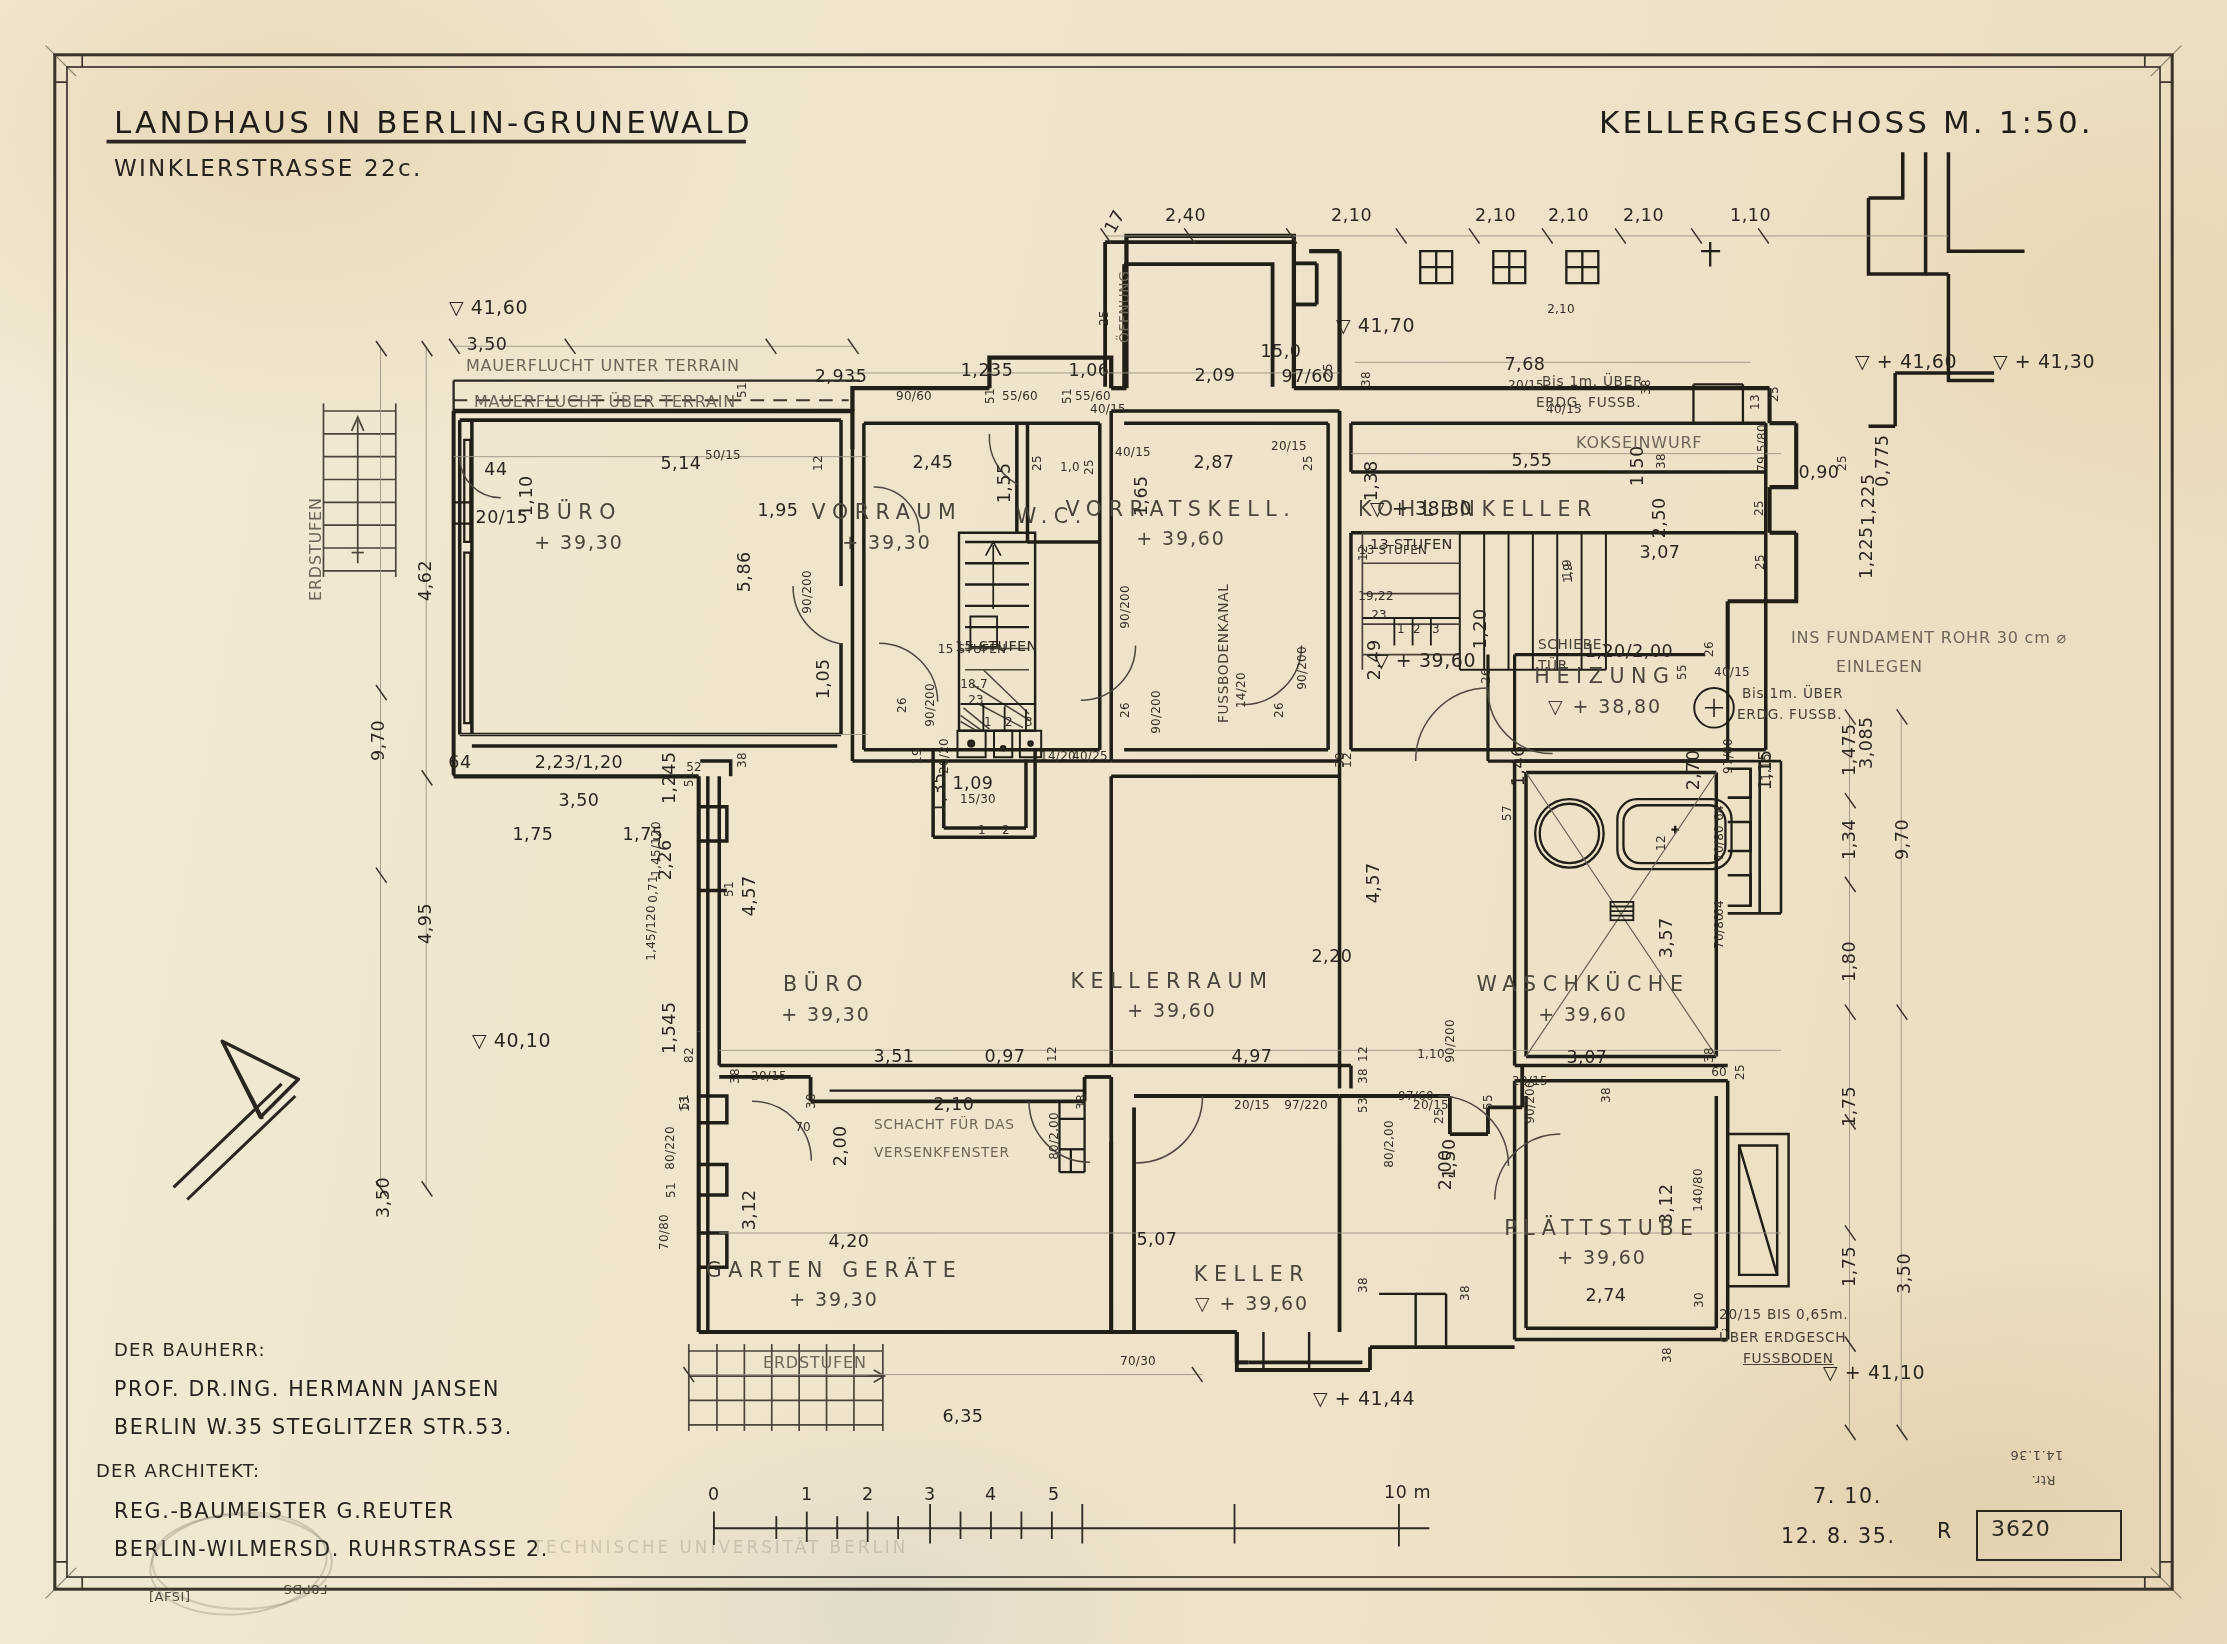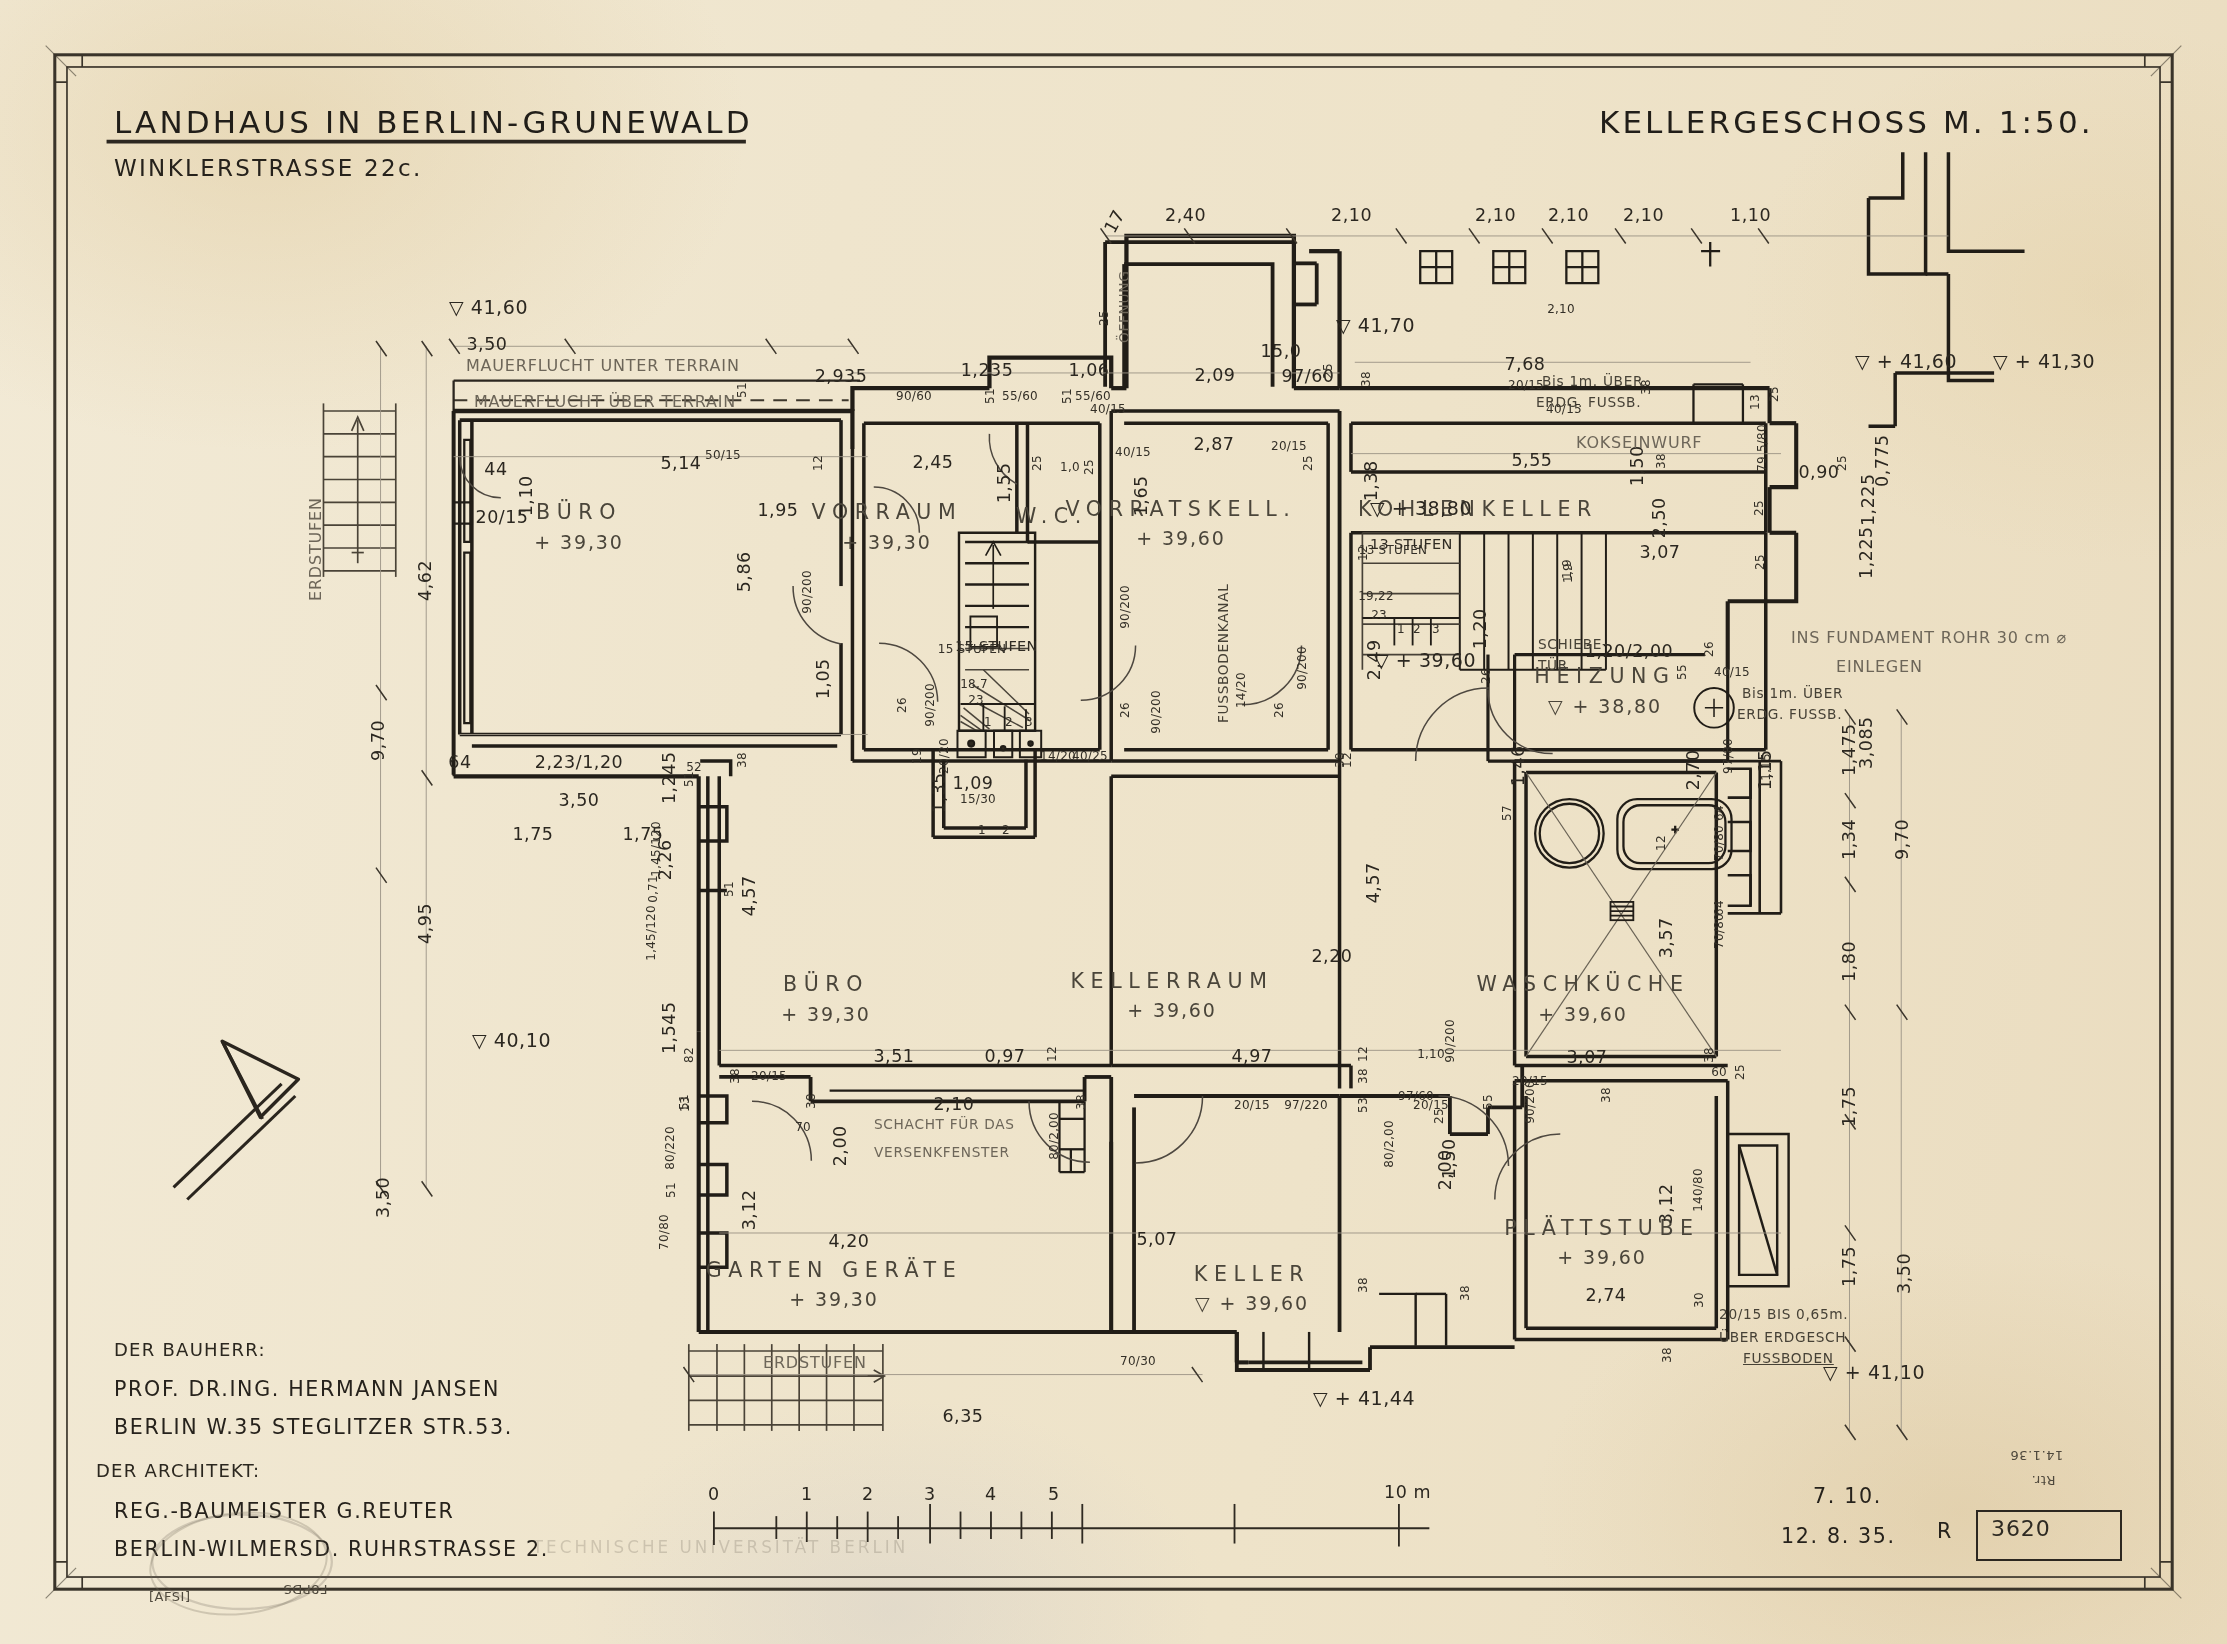--- a/index.html
+++ b/index.html
@@ -607,21 +607,21 @@
       <div class="t dim" style="left: 1089px; top: 362px; transform: translateX(-50%);">1,06</div>
       <div class="t dim" style="left: 1215px; top: 367px; transform: translateX(-50%);">2,09</div>
       <div class="t dim" style="left: 1252px; top: 343px; transform: translateX(-50%); margin-left: 29px;">15,0</div>
       <div class="t dim" style="left: 1308px; top: 368px; transform: translateX(-50%);">97/60</div>
       <div class="t dim" style="left: 1525px; top: 356px; transform: translateX(-50%);">7,68</div>
       <div class="t dim" style="left: 1532px; top: 452px; transform: translateX(-50%);">5,55</div>
       <div class="t dim" style="left: 1660px; top: 509px; transform: translateX(-50%) rotate(-90deg);">2,50</div>
       <div class="t dim" style="left: 1638px; top: 457px; transform: translateX(-50%) rotate(-90deg);">1,50</div>
       <div class="t dim" style="left: 1660px; top: 544px; transform: translateX(-50%);">3,07</div>
       <div class="t dim" style="left: 1372px; top: 472px; transform: translateX(-50%) rotate(-90deg);">1,38</div>
-      <div class="t dim" style="left: 1214px; top: 436px; transform: translateX(-50%);">2,87</div>
+      <div class="t dim" style="left: 1214px; top: 454px; transform: translateX(-50%);">2,87</div>
       <div class="t dim" style="left: 933px; top: 454px; transform: translateX(-50%);">2,45</div>
       <div class="t dim" style="left: 681px; top: 455px; transform: translateX(-50%);">5,14</div>
       <div class="t dim" style="left: 778px; top: 470px; transform: translateX(-50%); margin-top: 32px;">1,95</div>
       <div class="t dim" style="left: 496px; top: 461px; transform: translateX(-50%);">44</div>
       <div class="t dim" style="left: 527px; top: 487px; transform: translateX(-50%) rotate(-90deg);">1,10</div>
       <div class="t dim" style="left: 502px; top: 509px; transform: translateX(-50%);">20/15</div>
       <div class="t dim" style="left: 745px; top: 563px; transform: translateX(-50%) rotate(-90deg);">5,86</div>
       <div class="t dim" style="left: 824px; top: 670px; transform: translateX(-50%) rotate(-90deg);">1,05</div>
       <div class="t dim" style="left: 1005px; top: 474px; transform: translateX(-50%) rotate(-90deg);">1,55</div>
       <div class="t dim" style="left: 1142px; top: 487px; transform: translateX(-50%) rotate(-90deg);">1,65</div>

